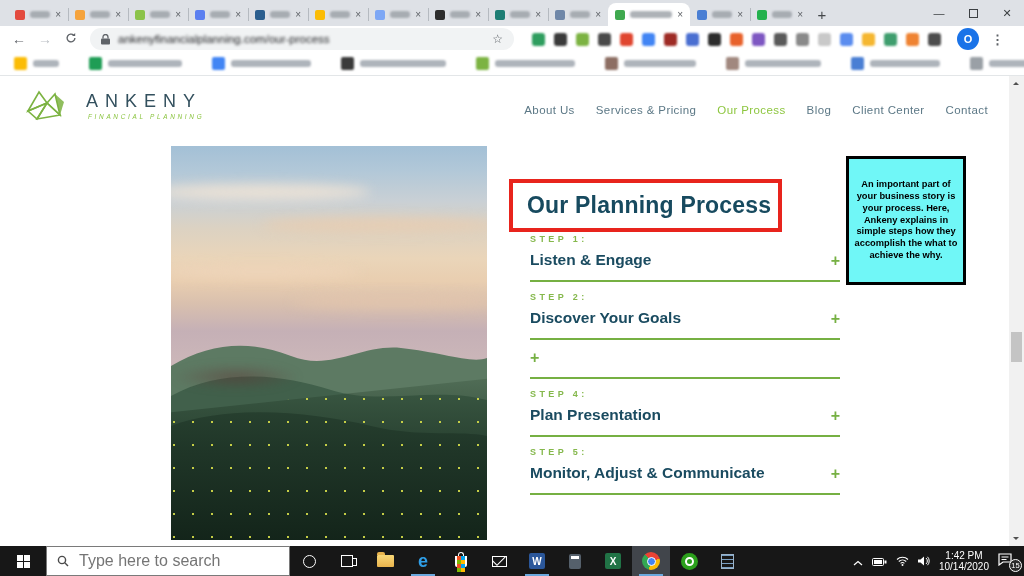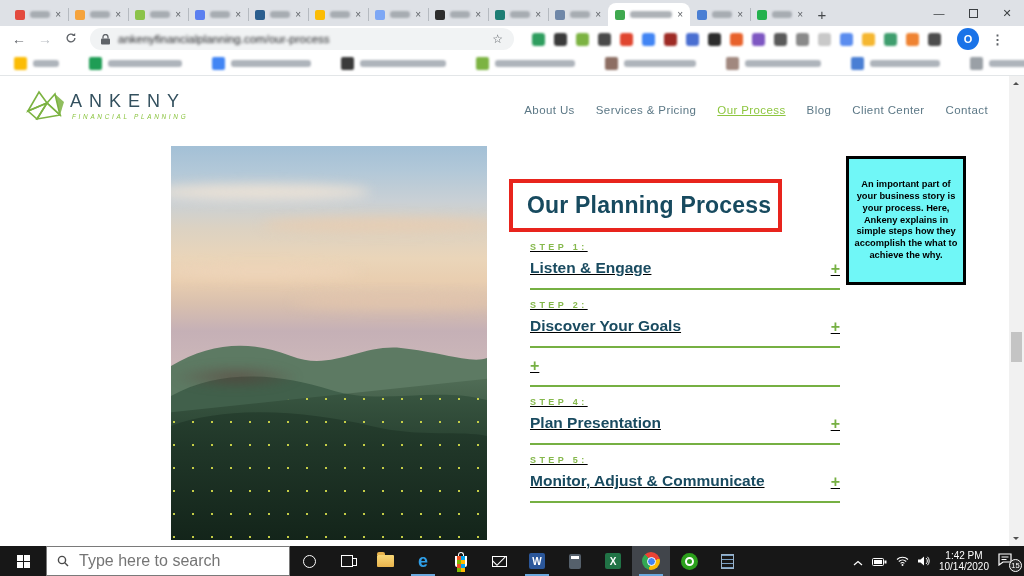--- a/index.html
+++ b/index.html
@@ -38,26 +38,26 @@
   .bookmarks{position:absolute;left:0;top:52px;width:1024px;height:24px;background:#fff;
              border-bottom:1px solid #e3e6e8;display:flex;align-items:center;gap:30px;
              padding:0 14px;box-sizing:border-box;}
   .bm{display:flex;align-items:center;gap:6px;flex:none;}
   .bfav{width:13px;height:13px;border-radius:2px;filter:blur(.8px);}
   .btext{height:7px;background:#aeb4bb;border-radius:3px;filter:blur(1px);}
   .bt0{width:26px}.bt1{width:74px}.bt2{width:80px}.bt3{width:86px}.bt4{width:80px}
   .bt5{width:72px}.bt6{width:76px}.bt7{width:70px}.bt8{width:58px}
   
   .page{position:absolute;left:0;top:76px;width:1024px;height:470px;background:#fff;overflow:hidden;}
-  .logo{position:absolute;left:26px;top:13px;display:flex;align-items:center;gap:0;}
+  .logo{position:absolute;left:26px;top:13px;display:flex;align-items:center;gap:16px;}
   .logotext .lg-name{font-size:18px;letter-spacing:7px;color:#33505e;font-weight:500;line-height:1;}
   .logotext .lg-sub{font-size:6.4px;letter-spacing:2.7px;color:#8bc440;font-style:italic;margin-top:3px;padding-left:2px;}
   .nav{position:absolute;top:28px;right:36px;display:flex;gap:21px;}
   .nav span{font-size:11.5px;color:#5c7886;letter-spacing:.4px;}
-  .nav span.nav-active{color:#8dc63f;text-decoration:underline;}
+  .nav span.nav-active{color:#8dc63f;}
   
   .photo{position:absolute;left:171px;top:70px;width:316px;height:394px;overflow:hidden;background:#b9c8d6;}
   .sky{position:absolute;left:0;top:0;width:100%;height:250px;
     background:linear-gradient(180deg,#a3c0d6 0%,#b2c8d8 10%,#c9d0d5 22%,#dcd2c2 33%,
       #ead5b9 45%,#e9ceb0 54%,#d9c0ae 63%,#c5b0b6 74%,#ccb7b9 88%,#c9b7bd 100%);}
   .cloud{position:absolute;border-radius:50%;filter:blur(6px);}
   .c1{left:-20px;top:38px;width:220px;height:16px;background:rgba(244,230,214,.8);}
   .c2{left:90px;top:72px;width:240px;height:14px;background:rgba(233,205,176,.85);}
   .c3{left:-10px;top:120px;width:200px;height:12px;background:rgba(240,214,188,.8);}
   .c4{left:120px;top:150px;width:210px;height:12px;background:rgba(228,198,172,.8);}
@@ -70,21 +70,21 @@
       radial-gradient(circle 1px at 15px 6px, rgba(158,178,56,.7) 60%, transparent 62%),
       linear-gradient(180deg, rgba(52,82,56,.25), rgba(24,44,31,.6) 45%, rgba(13,28,19,.8) 100%);
     background-size:19px 23px,27px 31px,33px 37px,100% 100%;}
   .patch{position:absolute;left:0;top:218px;width:130px;height:26px;filter:blur(4px);
     background:radial-gradient(ellipse at center, rgba(96,52,52,.5), transparent 70%);}
   
   .redbox{position:absolute;left:509px;top:103px;width:273px;height:53px;
           border:4px solid #e8241d;box-sizing:border-box;display:flex;align-items:center;}
   .page-title{font-size:23px;font-weight:600;color:#174a5f;padding-left:14px;letter-spacing:.2px;}
   
-  .steps{position:absolute;left:530px;top:166px;width:310px;text-decoration:underline;}
+  .steps{position:absolute;left:530px;top:158px;width:310px;}
   .step{padding-bottom:9px;border-bottom:2px solid #76b043;margin-bottom:10px;}
   .step-label{font-size:9px;letter-spacing:3.4px;color:#85b84c;font-weight:700;margin-bottom:5px;}
   .step-label:empty{display:none;}
   .step-row{display:flex;justify-content:space-between;align-items:flex-end;gap:8px;}
   .step-title{font-size:15.5px;font-weight:600;color:#1a4b60;line-height:1.42;max-width:274px;}
   .step-plus{color:#76b043;font-size:16px;font-weight:700;line-height:1;padding-bottom:2px;}
   
   .cyan-note{position:absolute;left:846px;top:80px;width:120px;height:129px;background:#70f7f7;
              border:3px solid #000;box-sizing:border-box;display:flex;align-items:center;
              justify-content:center;text-align:center;padding:4px 5px;}

